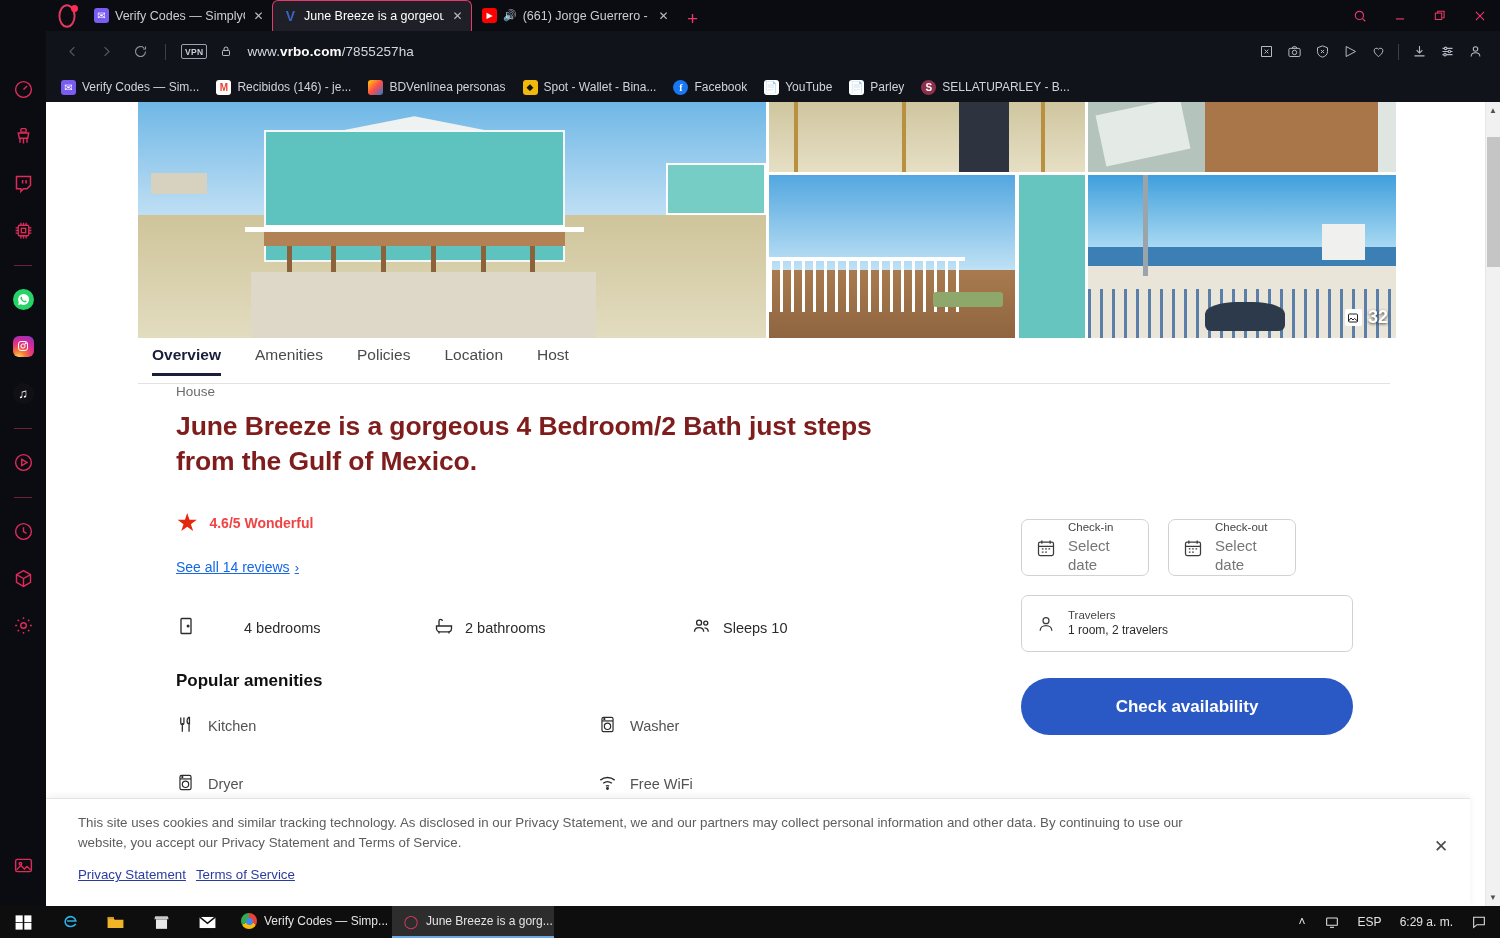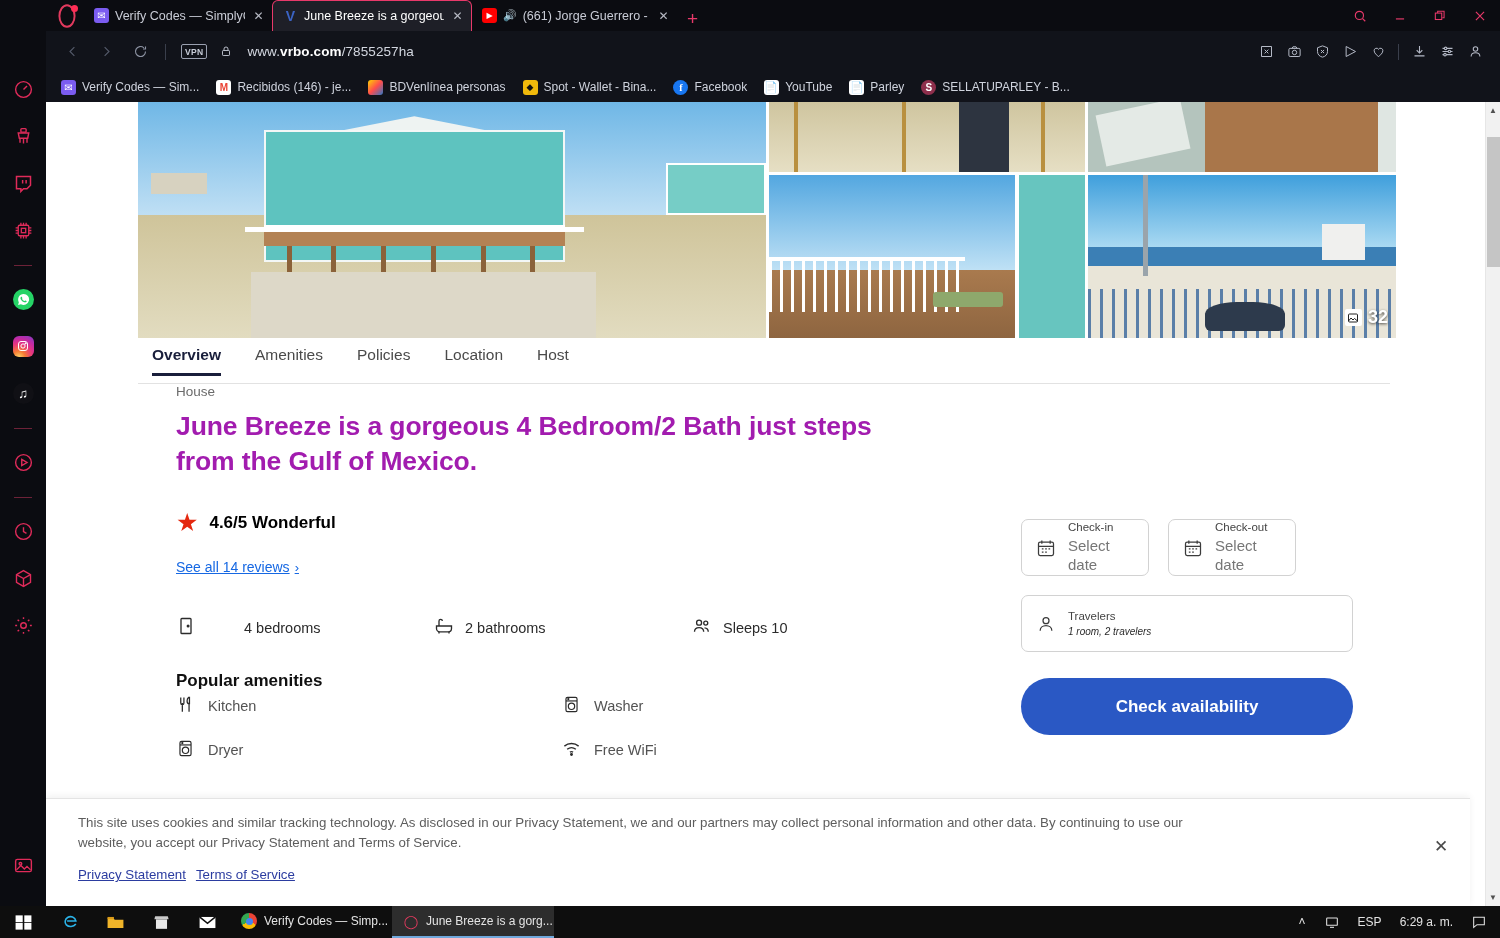--- a/index.html
+++ b/index.html
@@ -186,59 +186,59 @@
   .ptab.active { color:#191e3b; font-weight:bold; }
   .ptab.active:after {
     content:''; position:absolute; left:14px; right:17px; bottom:0; height:3px; background:#191e3b;
   }
 
   
   #content { position:absolute; left:0; top:282px; right:0; bottom:0; }
   #left-col { position:absolute; left:130px; top:0; width:760px; }
   .kicker { font-size:13.5px; color:#6b6b6b; margin-bottom:10px; }
   h1#prop-title {
-    font-size:26.5px; line-height:1.33; color:#a21caf; font-weight:bold;
+    font-size:26.5px; line-height:1.33; color:#7f1d1d; font-weight:bold;
     letter-spacing:-.1px; max-width:740px;
   }
   .rating-row { display:flex; align-items:center; gap:11px; margin-top:31px; }
   .star { color:#e4280f; font-size:25px; line-height:1; }
-  .rating-txt { font-size:17px; font-weight:bold; color:#000000; }
+  .rating-txt { font-size:14px; font-weight:bold; color:#ef4444; }
   .reviews-link {
     display:inline-flex; align-items:center; gap:5px;
     color:#1668e3; font-size:14px; text-decoration:underline; margin-top:24px;
   }
   .reviews-link .chev { font-size:13px; text-decoration:none; }
 
   .facts { display:flex; margin-top:40px; }
   .fact { display:flex; align-items:center; gap:11px; font-size:14.5px; color:#2b2b2b; }
   .fact:nth-child(1){ width:258px;gap:48px; }
   .fact:nth-child(2){ width:258px; }
   .fact svg { width:20px; height:20px; color:#2b2b2b; flex:0 0 20px; }
 
   h2.sec-title { font-size:17px; font-weight:bold; color:#101010; margin-top:32px; }
   .amen-grid {
-    display:grid; grid-template-columns: 386px 386px; row-gap:22px; margin-top:4px;
+    display:grid; grid-template-columns: 386px 386px; row-gap:22px; margin-top:24px;gap:36px;
   }
   .amen { display:flex; align-items:center; gap:13px; font-size:14.5px; color:#535353; }
   .amen svg { width:19px; height:19px; color:#2b2b2b; flex:0 0 19px; }
 
   
   #book { position:absolute; left:975px; top:135px; width:332px; }
   .date-row { display:flex; gap:19px; }
   .field {
     border:1px solid #d2d2d2; border-radius:7px; height:57px;
     display:flex; align-items:center; gap:11px; padding:0 13px;
   }
   .date-row .field { width:128px; }
   .field .fi { width:22px; flex:0 0 22px; display:flex; align-items:center; justify-content:center; }
   .field svg { width:20px; height:20px; color:#3b3b3b; }
   .field .fl { font-size:11.5px; color:#444; line-height:1.35; }
   .field .fv { font-size:15px; color:#767676; line-height:1.3; }
   .field.travelers { margin-top:19px; width:332px; }
-  .field.travelers .fv { color:#2b2b2b; font-size:10px;font-style:italic; }
+  .field.travelers .fv { color:#2b2b2b; font-size:12px; }
   #check-availability {
     margin-top:26px; width:332px; height:57px; border:none; border-radius:29px;
     background:#2a58c4; color:#fff; font-size:17px; font-weight:bold;
     font-family:"Liberation Sans", sans-serif; cursor:pointer;
   }
 
   
   #cookie {
     position:absolute; left:0; right:15px; bottom:0; height:108px;
     background:#fff; border-top:1px solid #e4e4e4;

